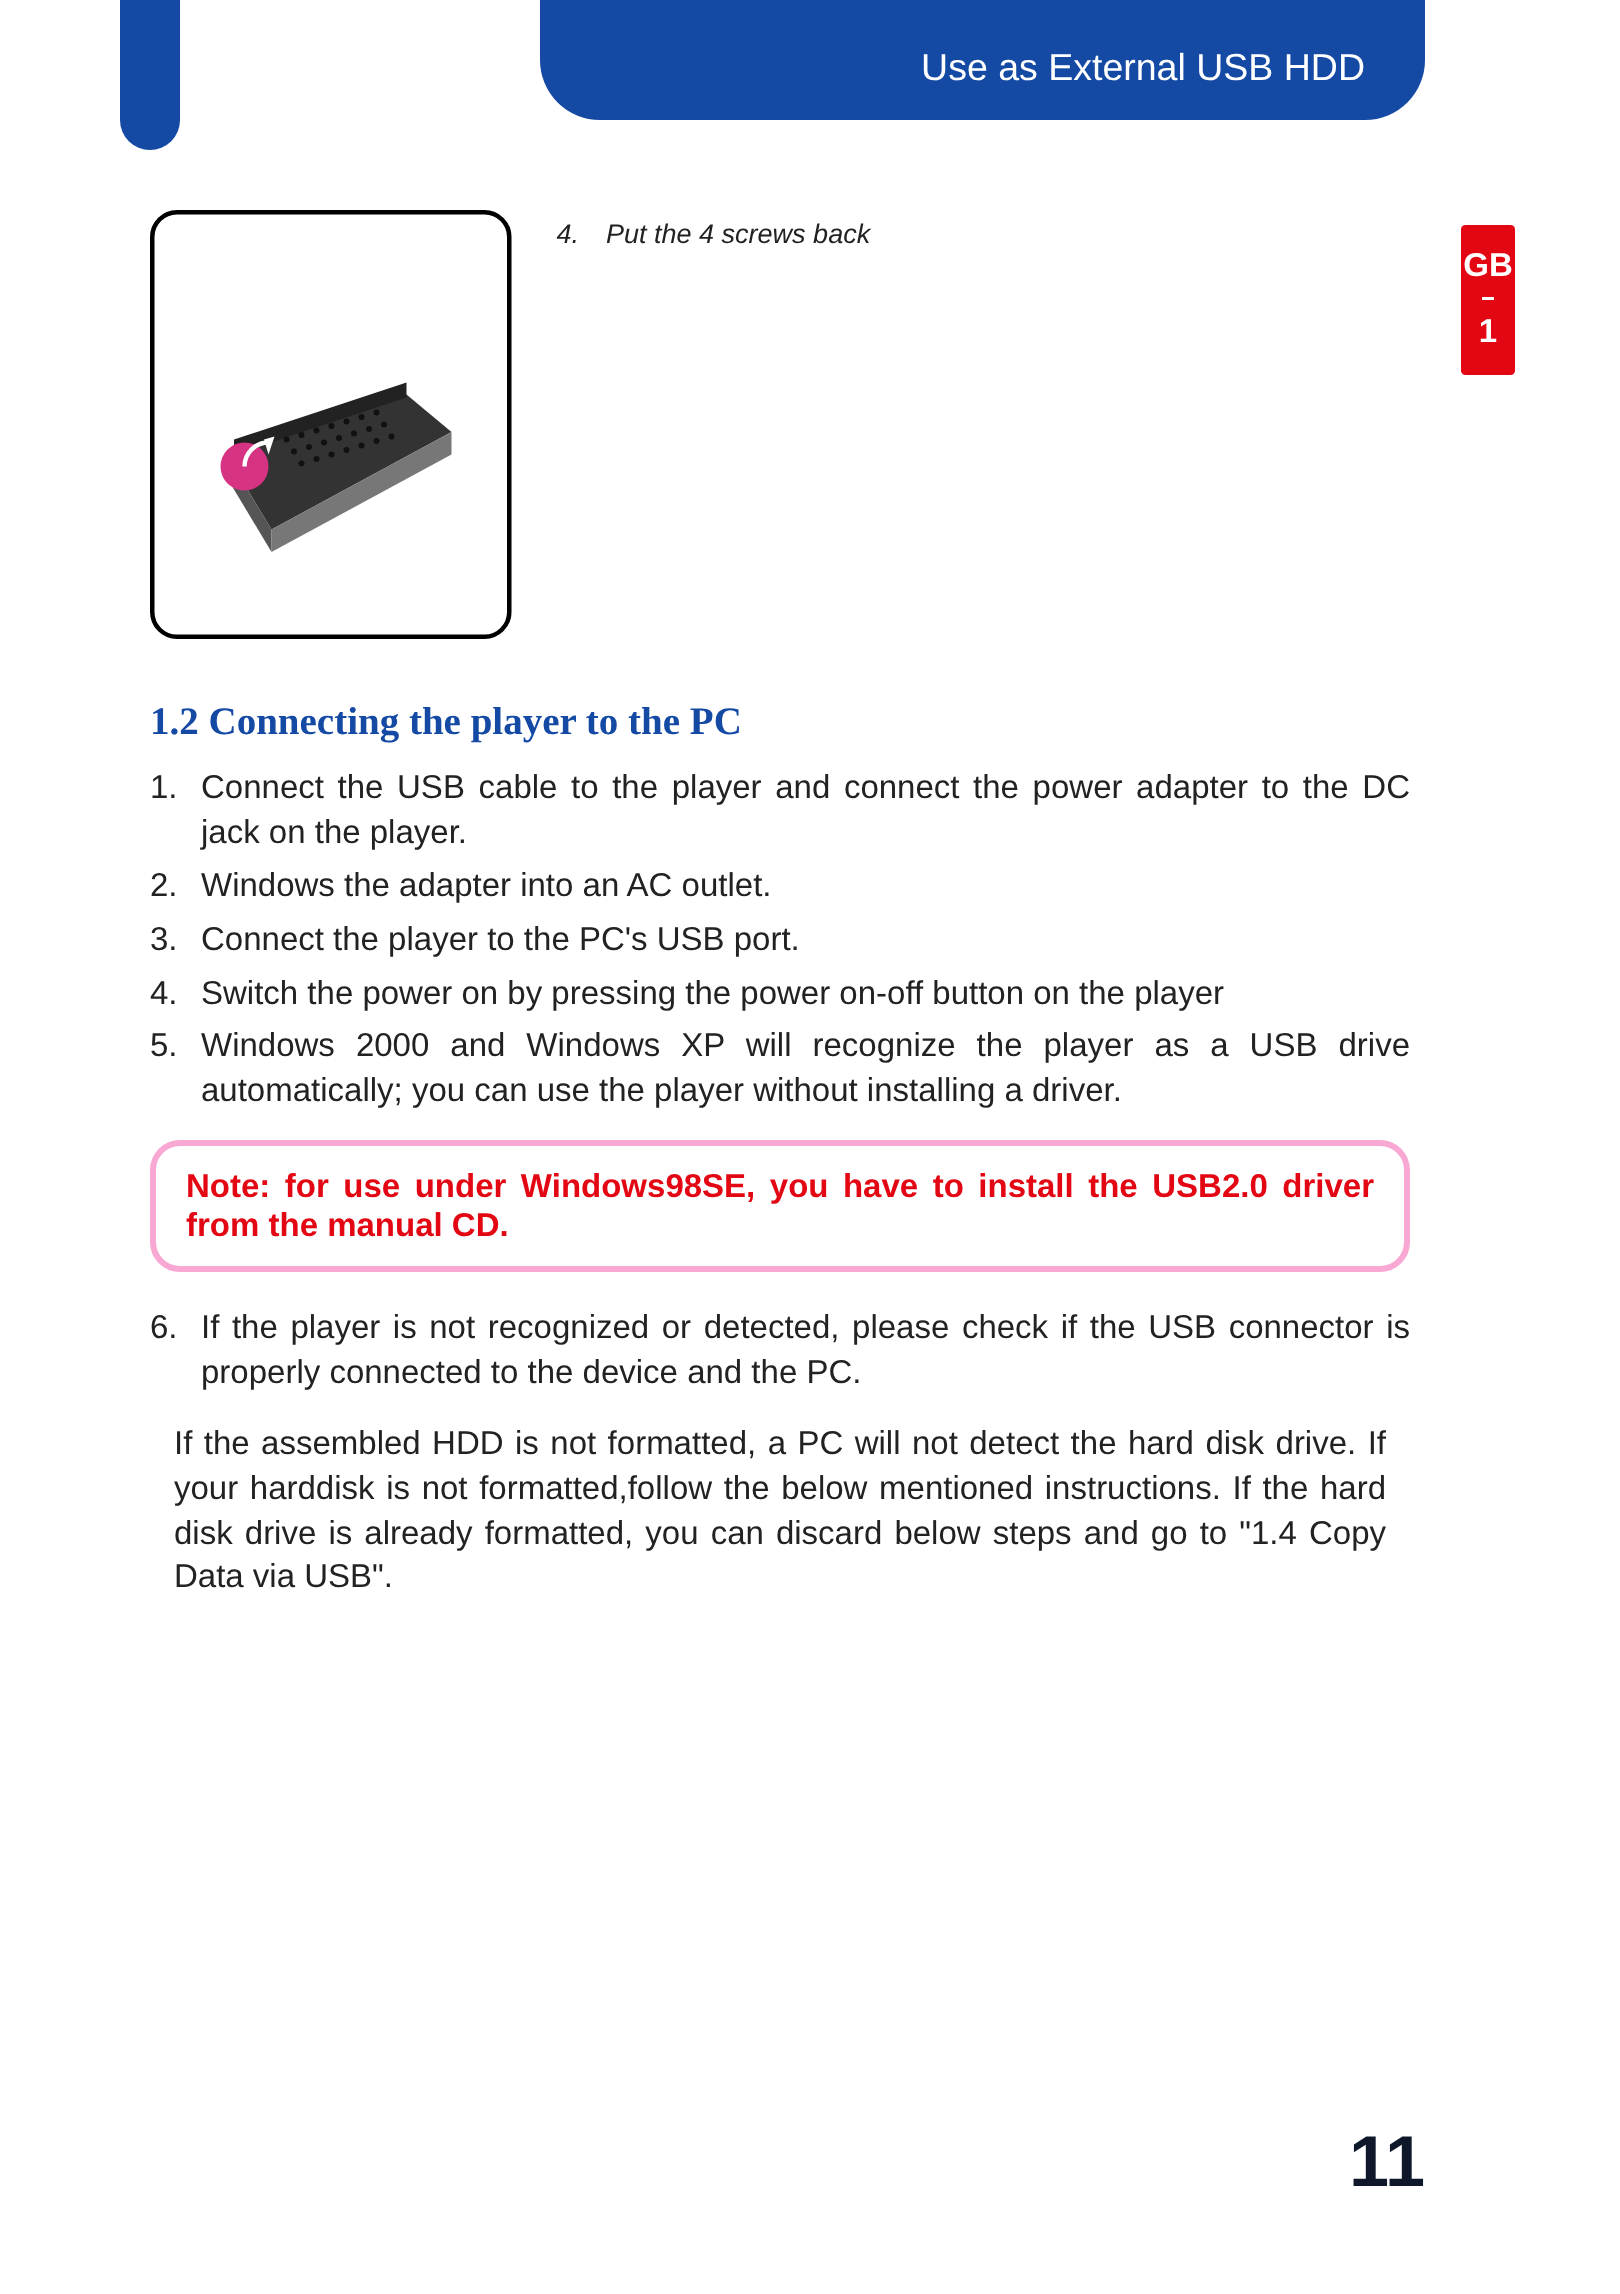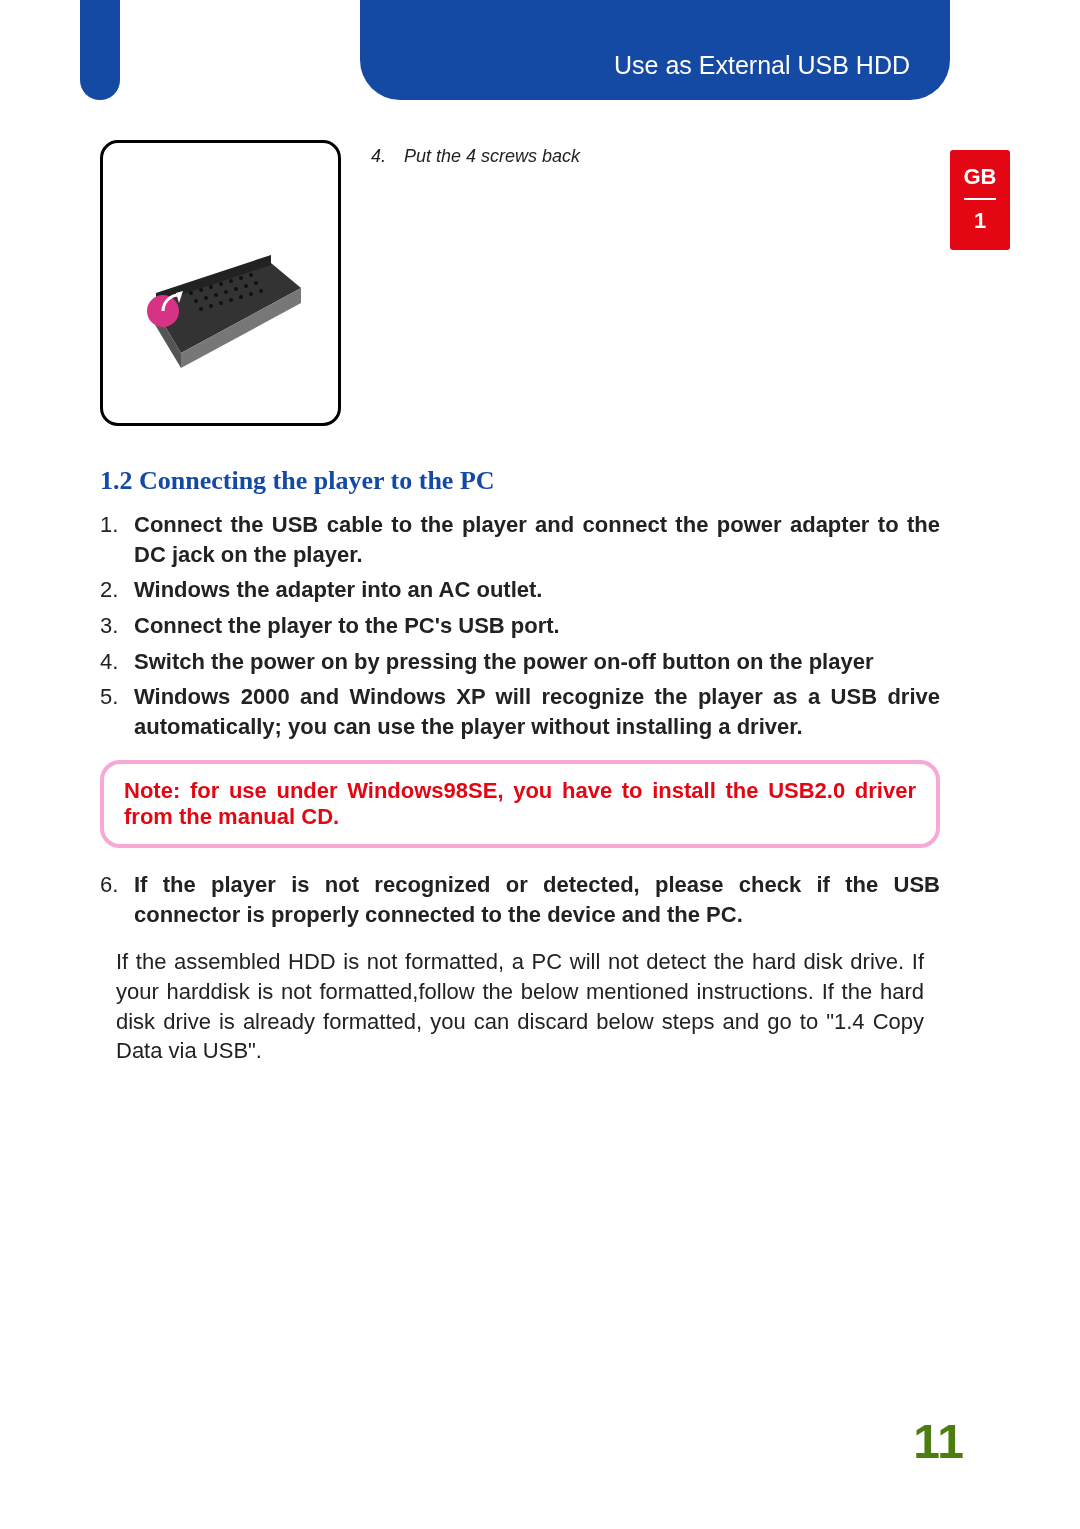--- a/index.html
+++ b/index.html
@@ -18,21 +18,21 @@
     height: 100px;
     background: #fff;
   }
   .header-tab {
     position: absolute;
     right: 130px;
     top: 0;
     background: #1449a4;
     color: #fff;
     width: 590px;
-    height: 100px;
+    height: 80px;
     border-bottom-left-radius: 40px;
     border-bottom-right-radius: 40px;
     font-size: 25px;
     box-sizing: border-box;
     padding-right: 40px;
     padding-bottom: 20px;
     display: flex;
     align-items: flex-end;
     justify-content: flex-end;
   }
@@ -43,21 +43,21 @@
     width: 40px;
     height: 100px;
     background: #1449a4;
     border-bottom-left-radius: 20px;
     border-bottom-right-radius: 20px;
   }
   .side-badge {
     position: absolute;
     right: 70px;
     top: 150px;
-    width: 60px;
+    width: 36px;
     background: #e30613;
     color: #fff;
     text-align: center;
     font-weight: bold;
     font-size: 22px;
     padding: 14px 0 16px 0;
     border-radius: 3px;
   }
   .side-badge .sep {
     display: block;
@@ -121,44 +121,43 @@
     display: flex;
     margin-bottom: 6px;
     text-align: justify;
   }
   ol.steps li .lnum {
     width: 34px;
     flex-shrink: 0;
   }
   ol.steps li .ltxt {
     flex: 1;
-    font-weight: bold;
   }
   .note-box {
     border: 4px solid #f9a8d4;
     border-radius: 20px;
     padding: 14px 20px;
     color: #e30613;
     font-weight: 800;
     font-size: 22px;
     margin: 18px 0 22px 0;
     text-align: justify;
   }
   p.body {
     font-size: 22px;
     line-height: 1.35;
     color: #222;
     text-align: justify;
     margin: 10px 16px;
   }
   .page-number {
     position: absolute;
-    right: 116px;
+    right: 130px;
     bottom: 60px;
-    color: #4d7c0f;
+    color: #0f172a;
     font-weight: 800;
     font-size: 48px;
   }
 </style>
 </head>
 <body>
 
 <div class="header-bar">
   <div class="left-spacer"></div>
   <div class="header-tab">

